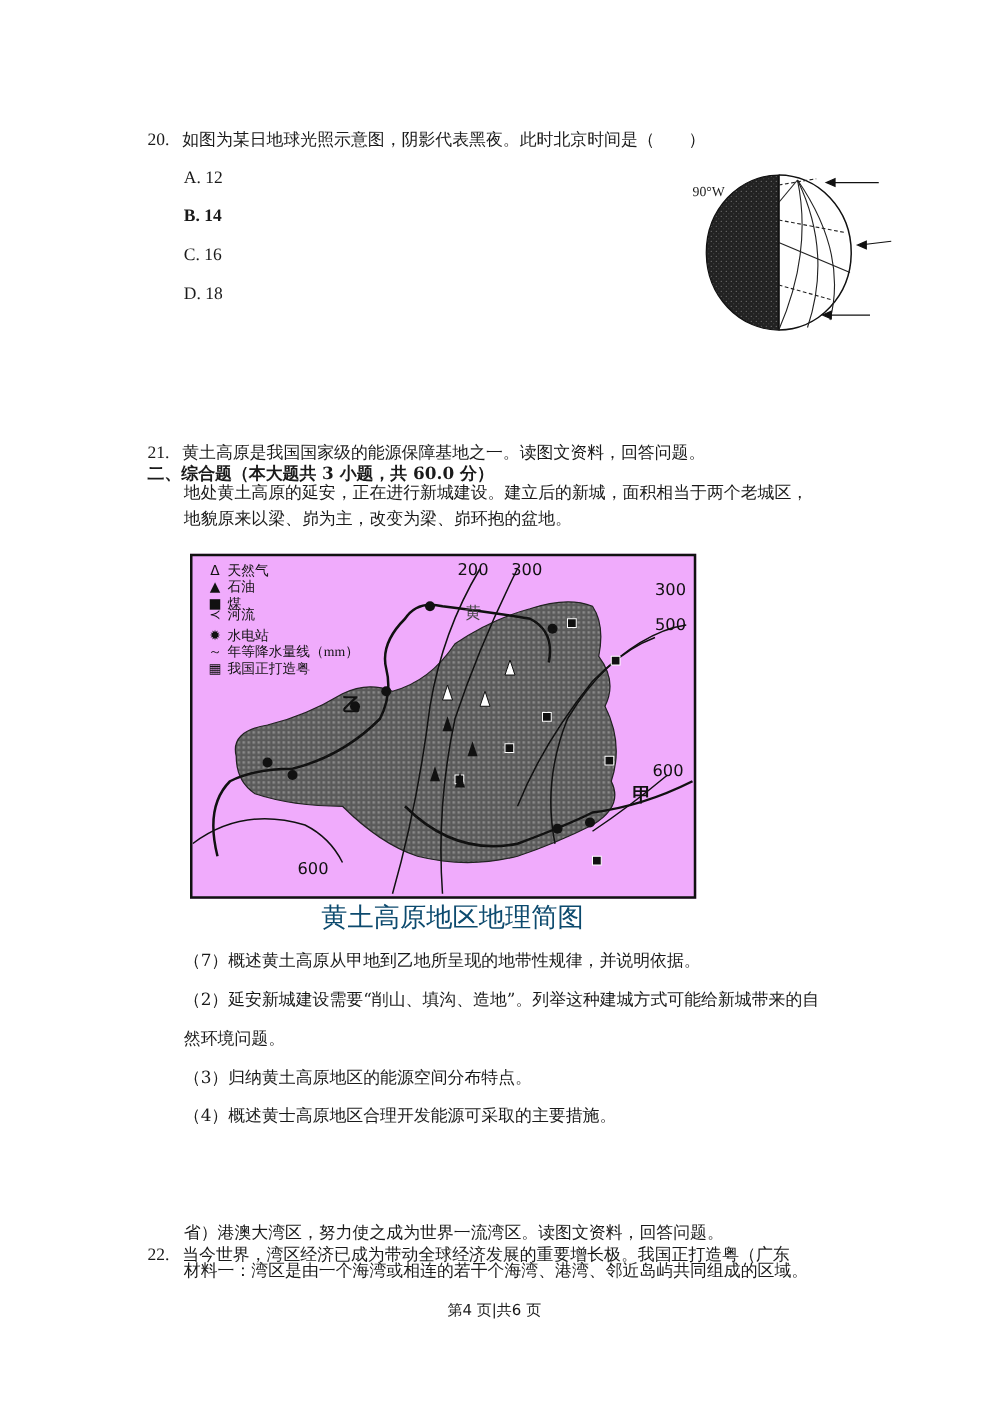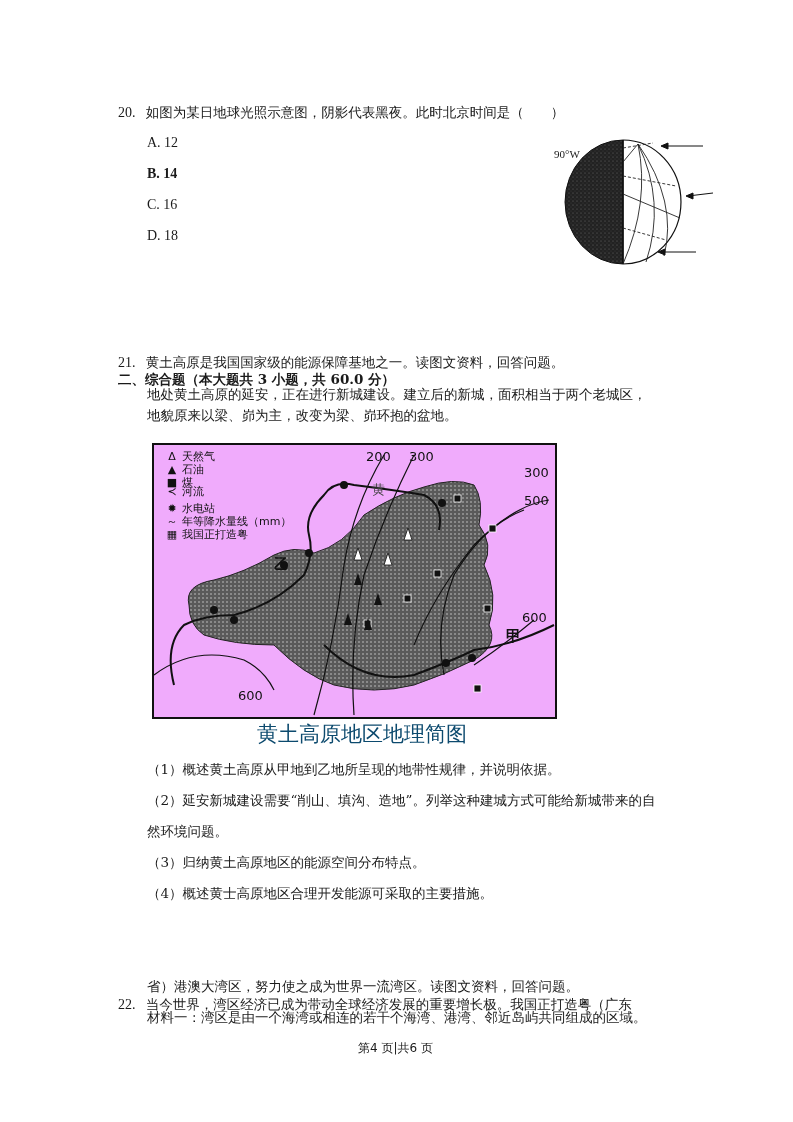--- a/index.html
+++ b/index.html
@@ -126,36 +126,36 @@
         <polygon points="220,160 224,148 228,160"></polygon>
       <polygon points="190,180 194,168 198,180"></polygon>
         <polygon points="210,185 214,173 218,185"></polygon>
     </g>
   </svg>
   <div class="legend-row" style="top:6px;"><span class="legend-sym">Δ</span><span>天然气</span></div>
   <div class="legend-row" style="top:19px;"><span class="legend-sym">▲</span><span>石油</span></div>
   <div class="legend-row" style="top:32px;"><span class="legend-sym">■</span><span>煤</span></div>
   <div class="legend-row" style="top:41px;"><span class="legend-sym">≺</span><span>河流</span></div>
   <div class="legend-row" style="top:58px;"><span class="legend-sym">✹</span><span>水电站</span></div>
-  <div class="legend-row" style="top:71px;"><span class="legend-sym">～</span><span>年等降水量线（mm）</span></div>
+  <div class="legend-row" style="top:71px;font-family:Liberation Serif, serif;"><span class="legend-sym">～</span><span>年等降水量线（mm）</span></div>
   <div class="legend-row" style="top:84px;"><span class="legend-sym">▦</span><span>我国正打造粤</span></div>
 
   <span class="map-label" style="left:212px; top:4px;">200</span>
   <span class="map-label" style="left:255px; top:4px;">300</span>
   <span class="map-label" style="left:370px; top:20px;">300</span>
   <span class="map-label" style="left:370px; top:48px;">500</span>
   <span class="map-label" style="left:368px; top:165px;">600</span>
   <span class="map-label" style="left:84px; top:243px;">600</span>
   <span class="map-label" style="left:120px; top:110px; font-weight:bold; font-size:15px;">乙</span>
   <span class="map-label" style="left:352px; top:182px; font-weight:bold; font-size:15px;">甲</span>
   <span class="map-label" style="left:218px; top:36px; color:#444;">黄</span>
 </div>
 <div class="abs map-title" style="left:257px; top:720px;">黄土高原地区地理简图</div>
 
-<div class="abs txt" style="left:147px; top:760px;">（1）概述黄土高原从甲地到乙地所呈现的地带性规律，并说明依据。</div>
+<div class="abs txt" style="left:147px; top:760px;">（7）概述黄土高原从甲地到乙地所呈现的地带性规律，并说明依据。</div>
 <div class="abs txt" style="left:147px; top:791px;">（2）延安新城建设需要“削山、填沟、造地”。列举这种建城方式可能给新城带来的自</div>
 <div class="abs txt" style="left:147px; top:822px;">然环境问题。</div>
 <div class="abs txt" style="left:147px; top:853px;">（3）归纳黄土高原地区的能源空间分布特点。</div>
 <div class="abs txt" style="left:147px; top:884px;">（4）概述黄士高原地区合理开发能源可采取的主要措施。</div>
 
 <div class="abs txt" style="left:118px; top:995px;">
   <span class="qnum">22.</span>
   <span style="margin-left:6px;">当今世界，湾区经济已成为带动全球经济发展的重要增长极。我国正打造粤（广东</span>
 </div>
 <div class="abs txt" style="left:147px; top:977px;">省）港澳大湾区，努力使之成为世界一流湾区。读图文资料，回答问题。</div>

